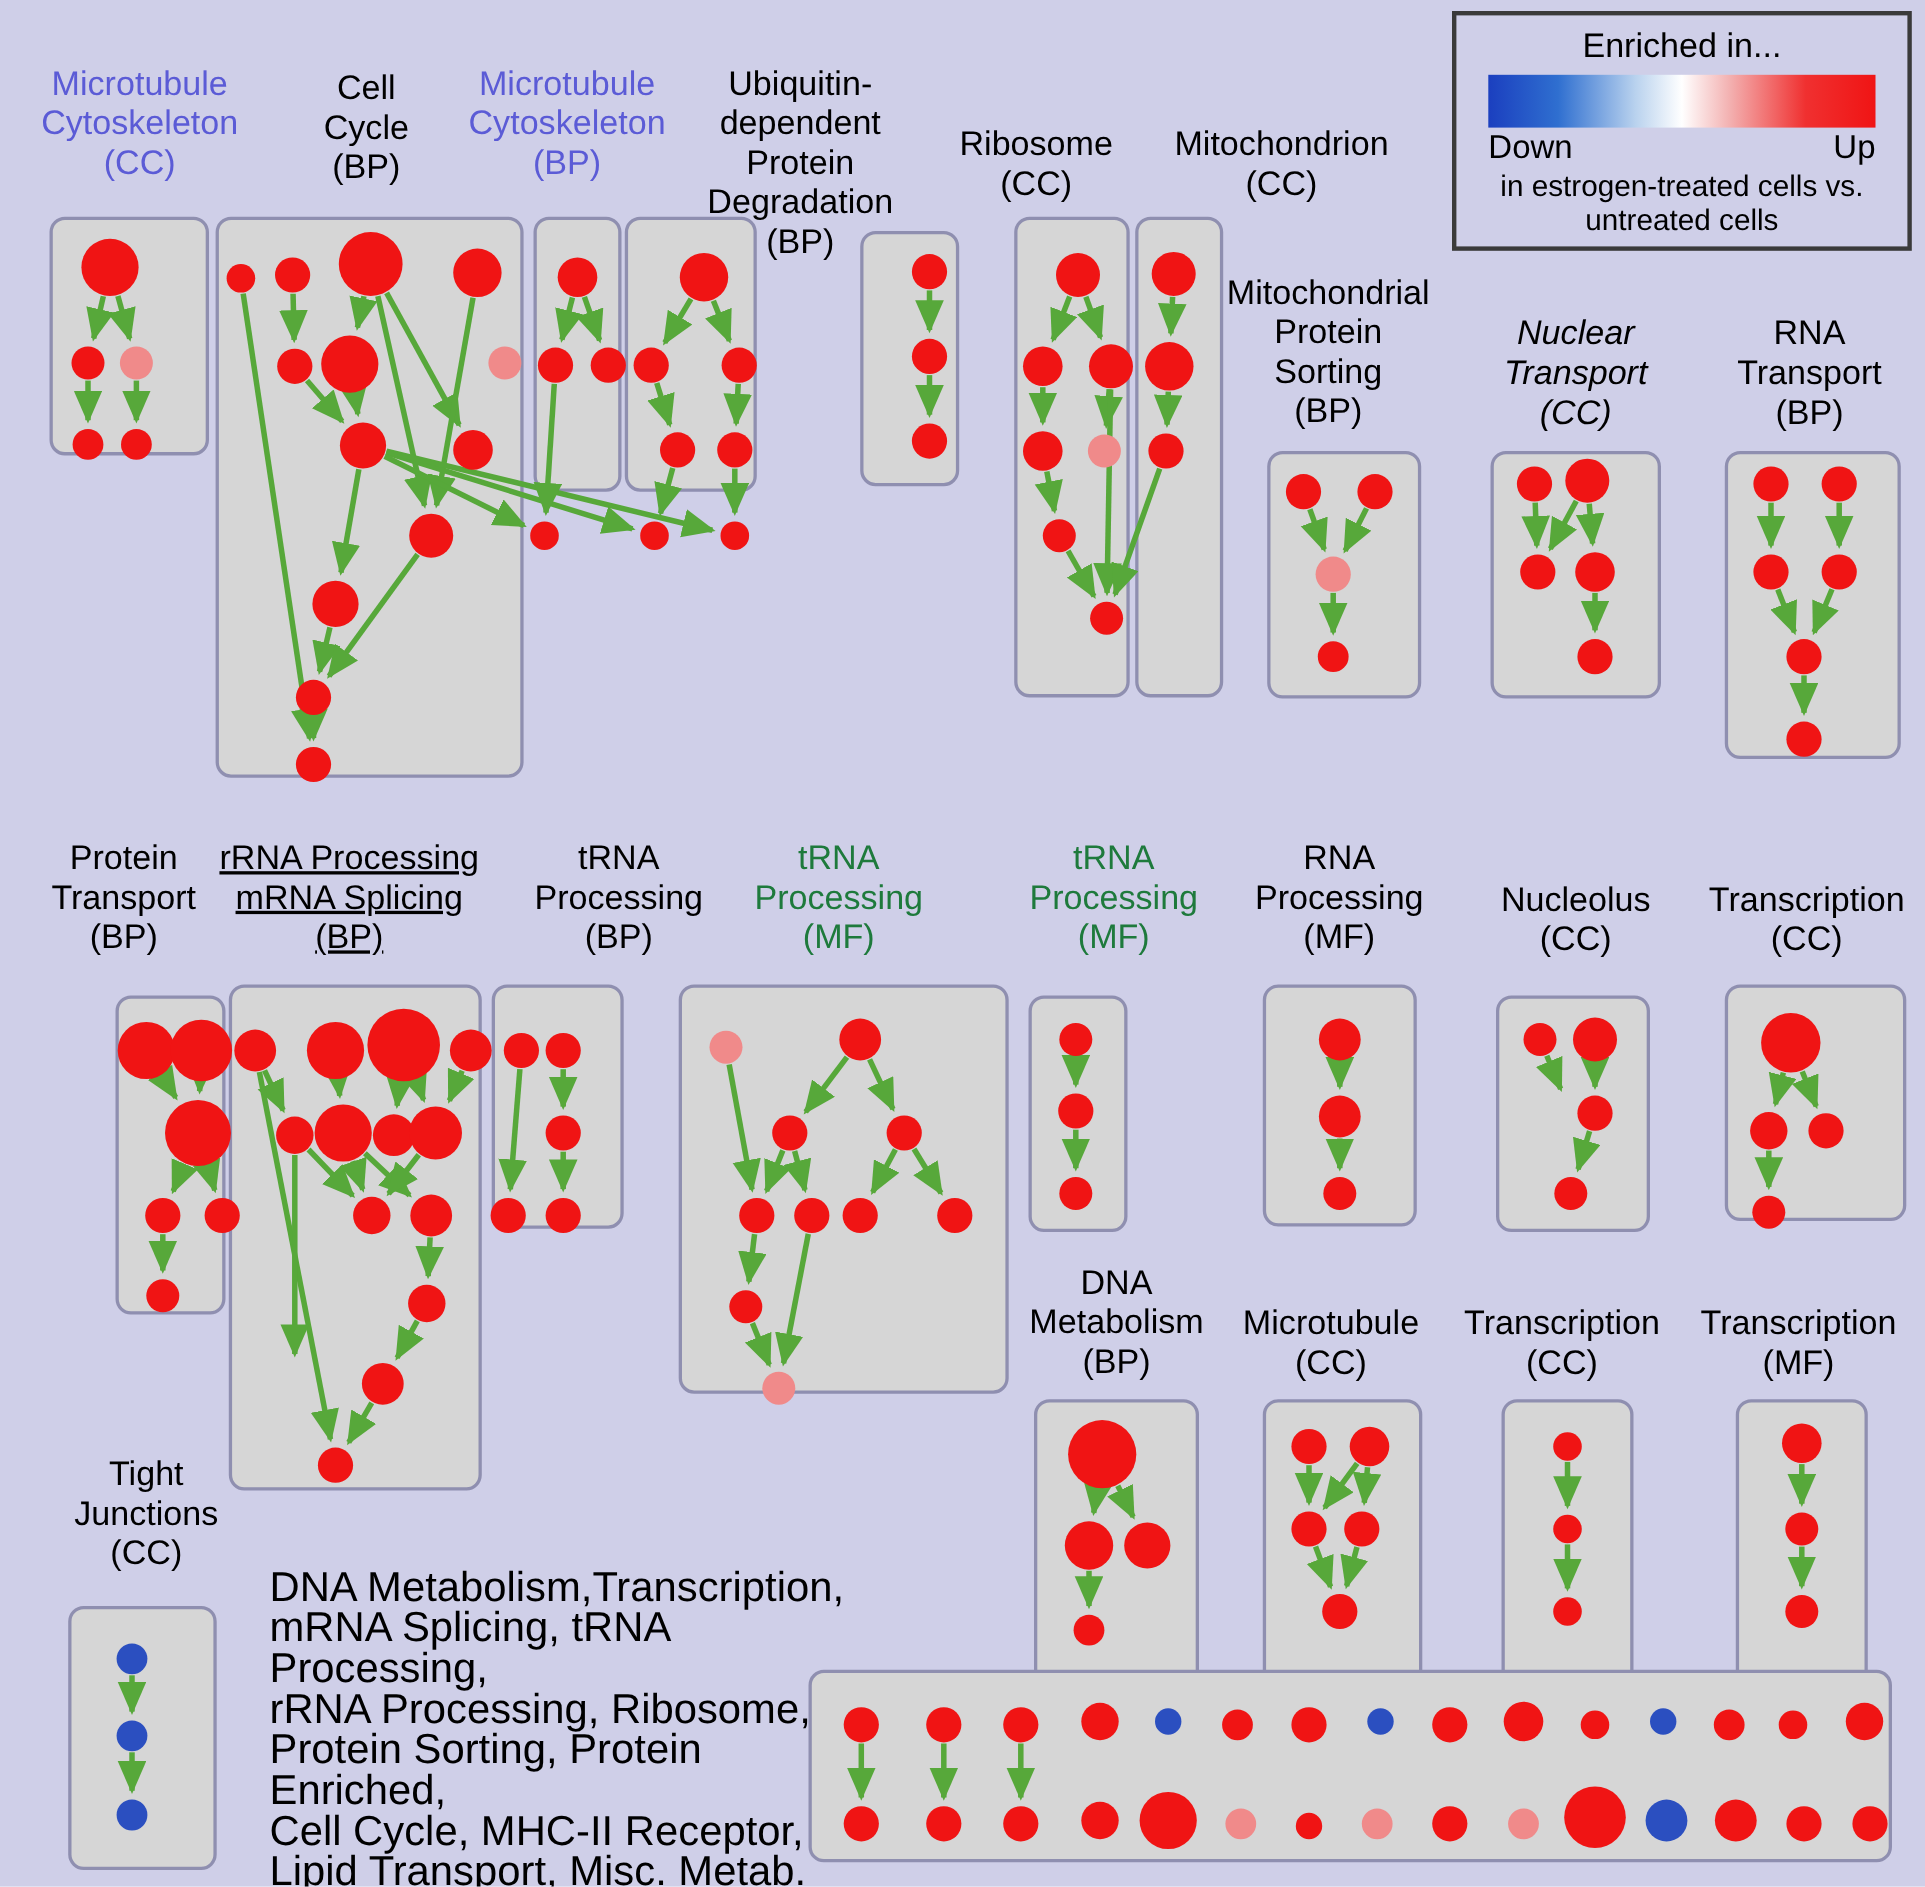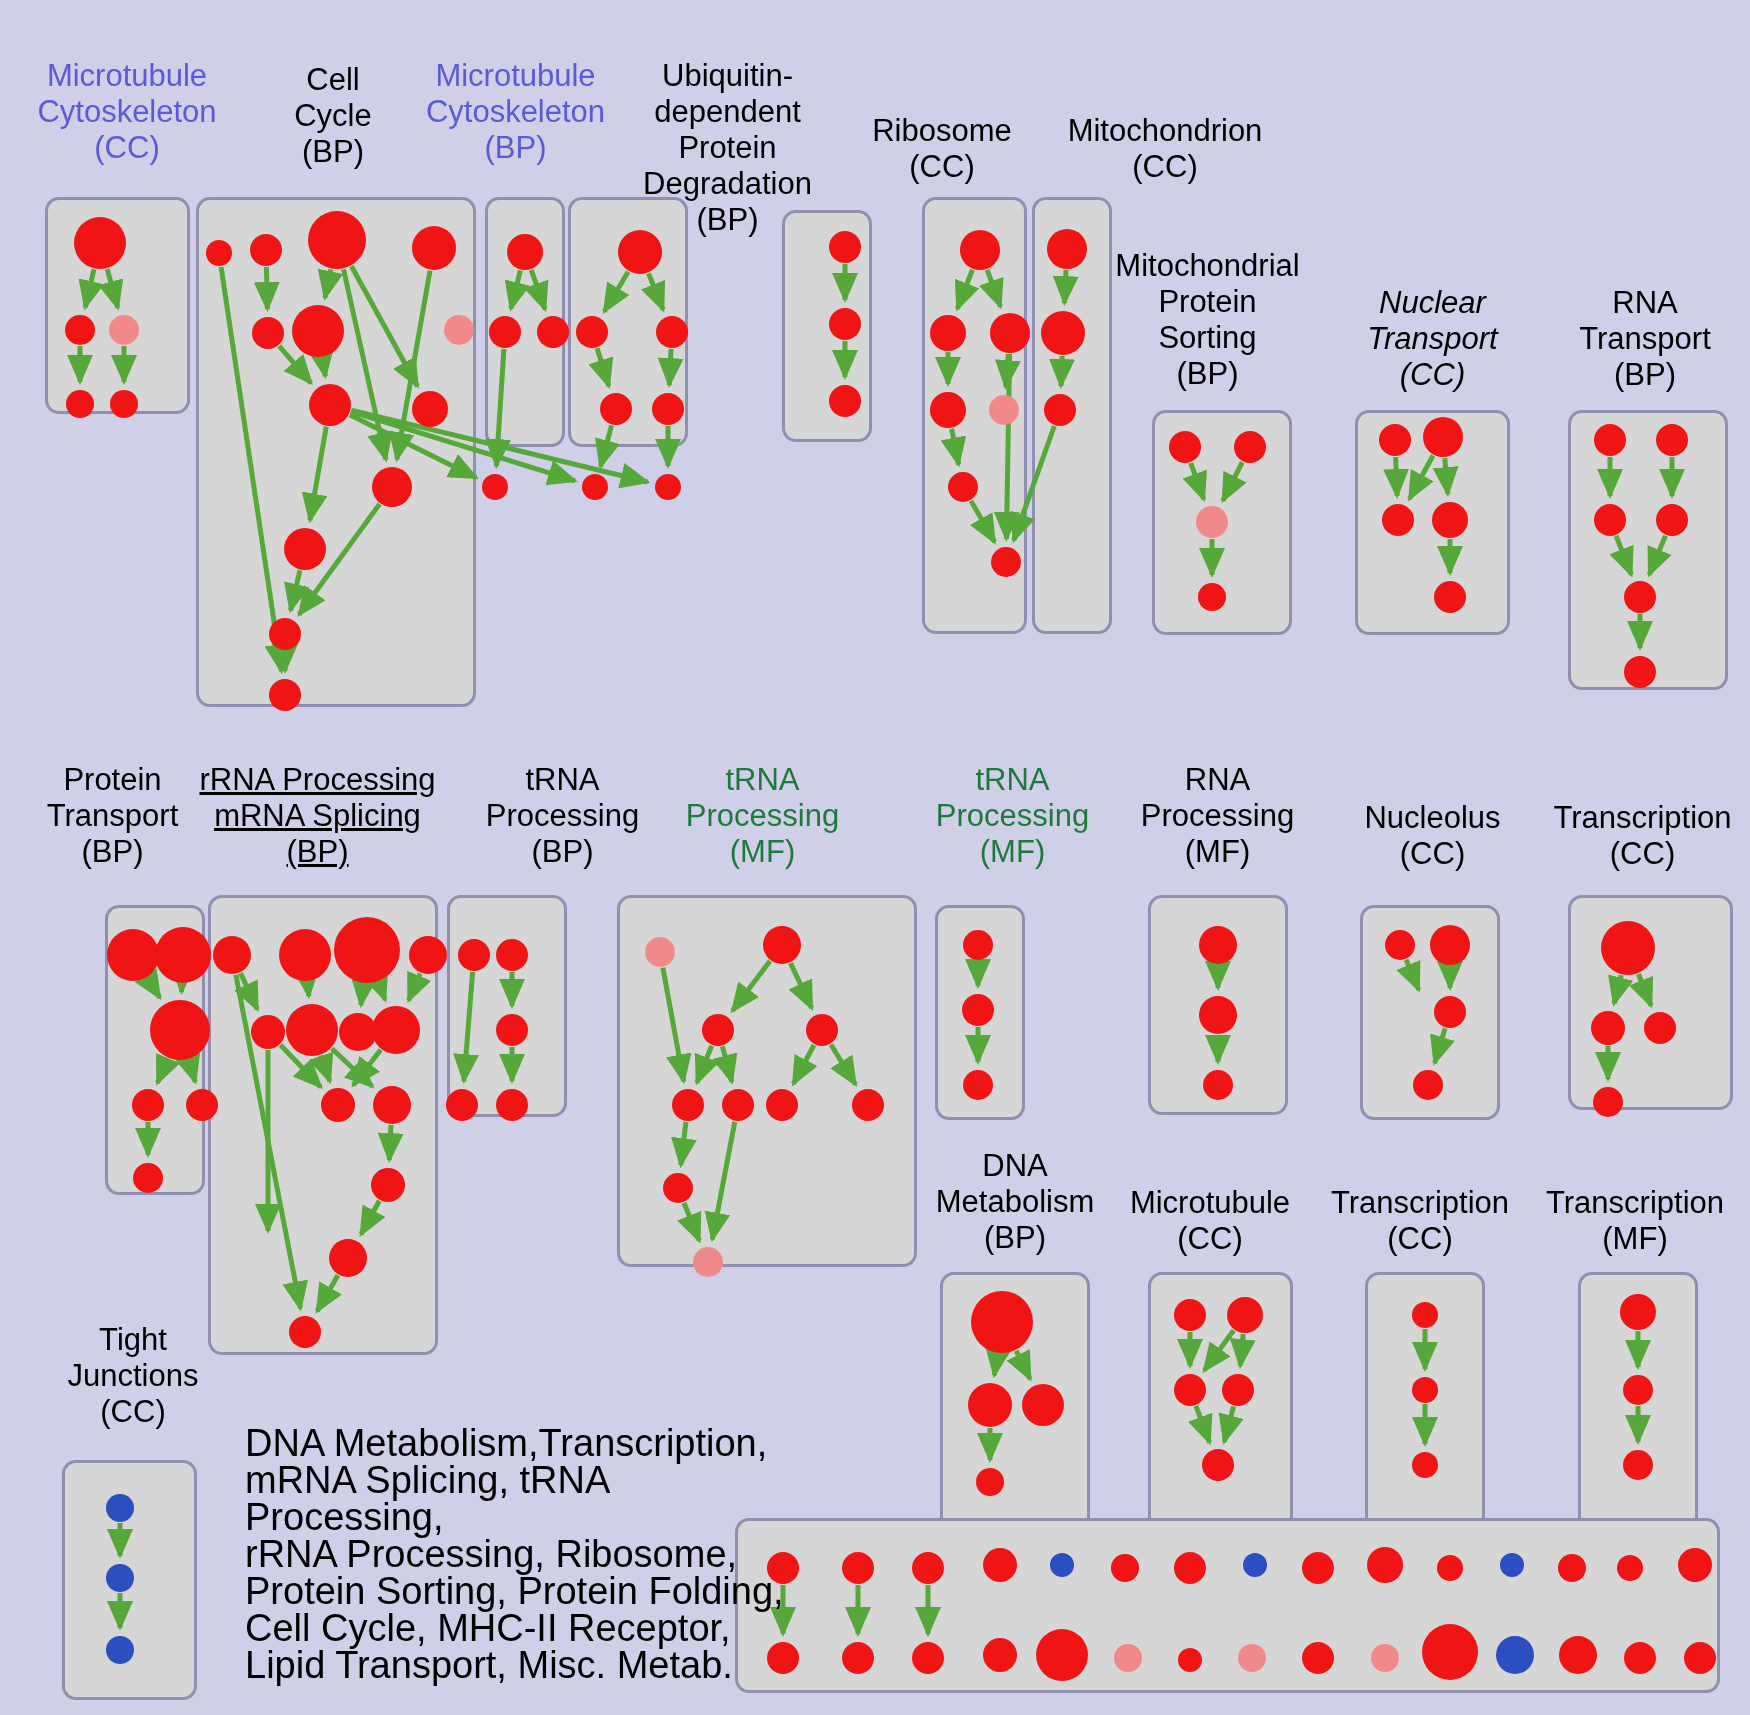--- a/index.html
+++ b/index.html
@@ -444,19 +444,29 @@
 (MF)</div>
       <div class="label" style="left: 48px; top: 1322px; width: 170px;">Tight
 Junctions
 (CC)</div>
     </div>
 
   <div id="textblock">
       <div>DNA Metabolism,Transcription,</div>
       <div>mRNA Splicing, tRNA Processing,</div>
       <div>rRNA Processing, Ribosome,</div>
-      <div>Protein Sorting, Protein Folding,</div>
+      <div>Protein Sorting, Protein Enriched,</div>
       <div>Cell Cycle, MHC-II Receptor,</div>
       <div>Lipid Transport, Misc. Metab.</div>
     </div>
 
+  <div id="legend">
+    <div class="legend-title">Enriched in...</div>
+    <div class="gradient"></div>
+    <div class="ends">
+      <span>Down</span>
+      <span>Up</span>
+    </div>
+    <div class="sub">in estrogen-treated cells
+vs. untreated cells</div>
+  </div>
 
 </div>
 
 </body></html>

